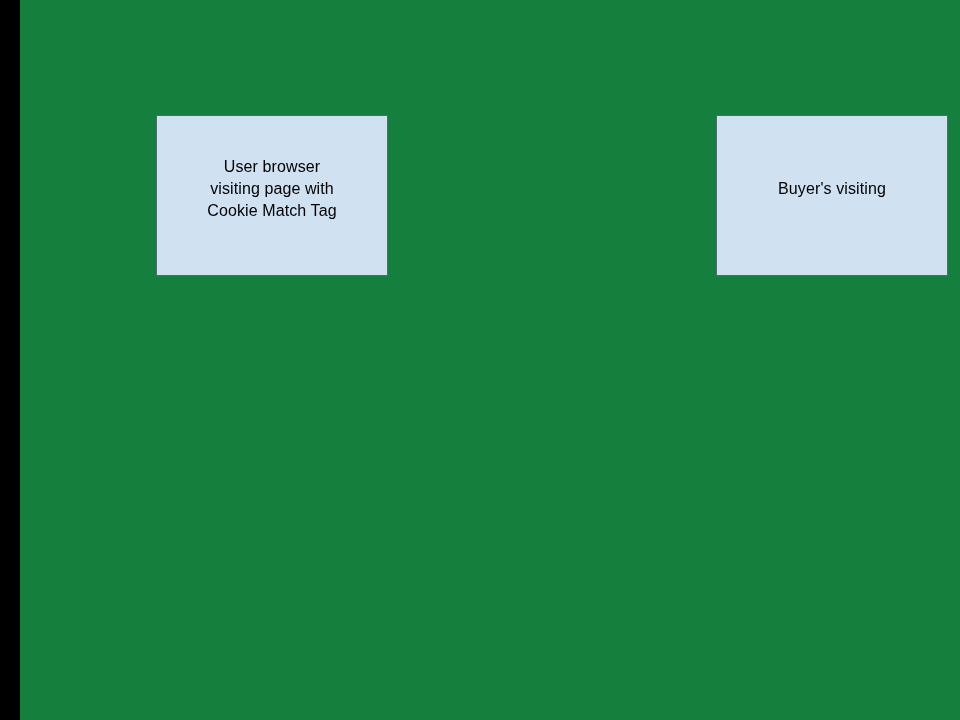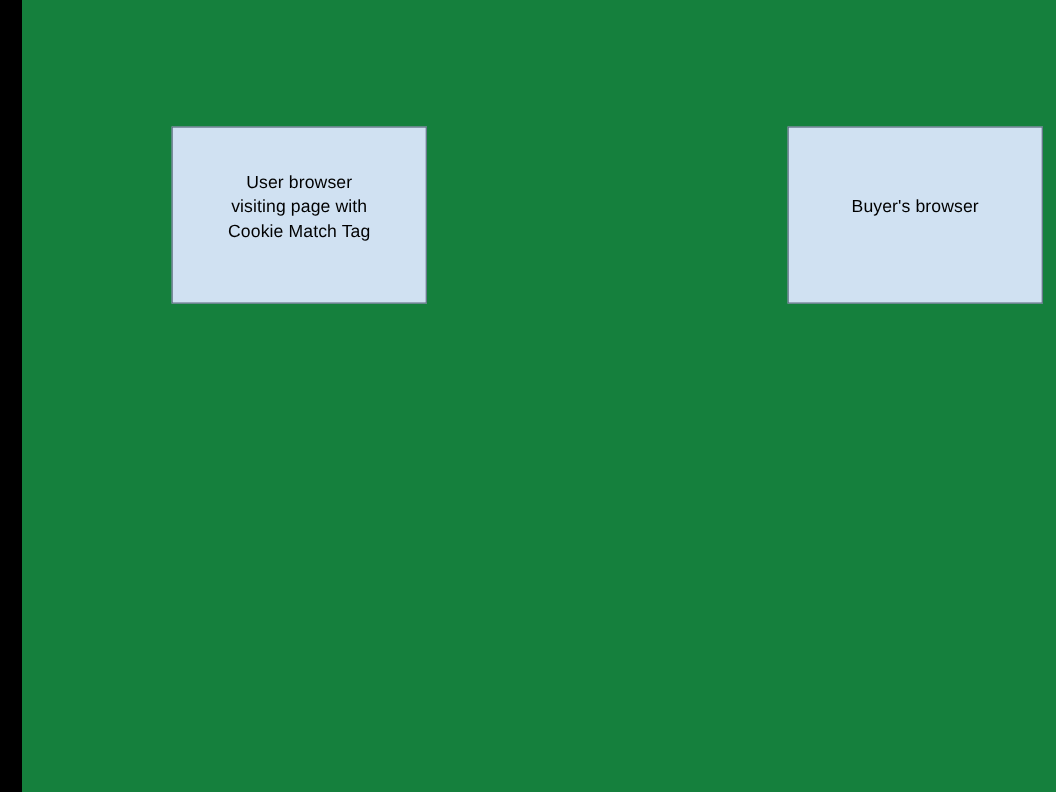--- a/index.html
+++ b/index.html
@@ -67,17 +67,17 @@
 
 <div id="diagram-canvas">
 
   <div class="node-box" id="node-user-browser">
     <span class="node-label">User browser
 visiting page with
 Cookie Match Tag</span>
   </div>
 
   <div class="node-box" id="node-buyers-service">
-    <span class="node-label">Buyer's browser</span>
+    <span class="node-label">Buyer's visiting</span>
   </div>
 
 
 </div>
 
 </body></html>

